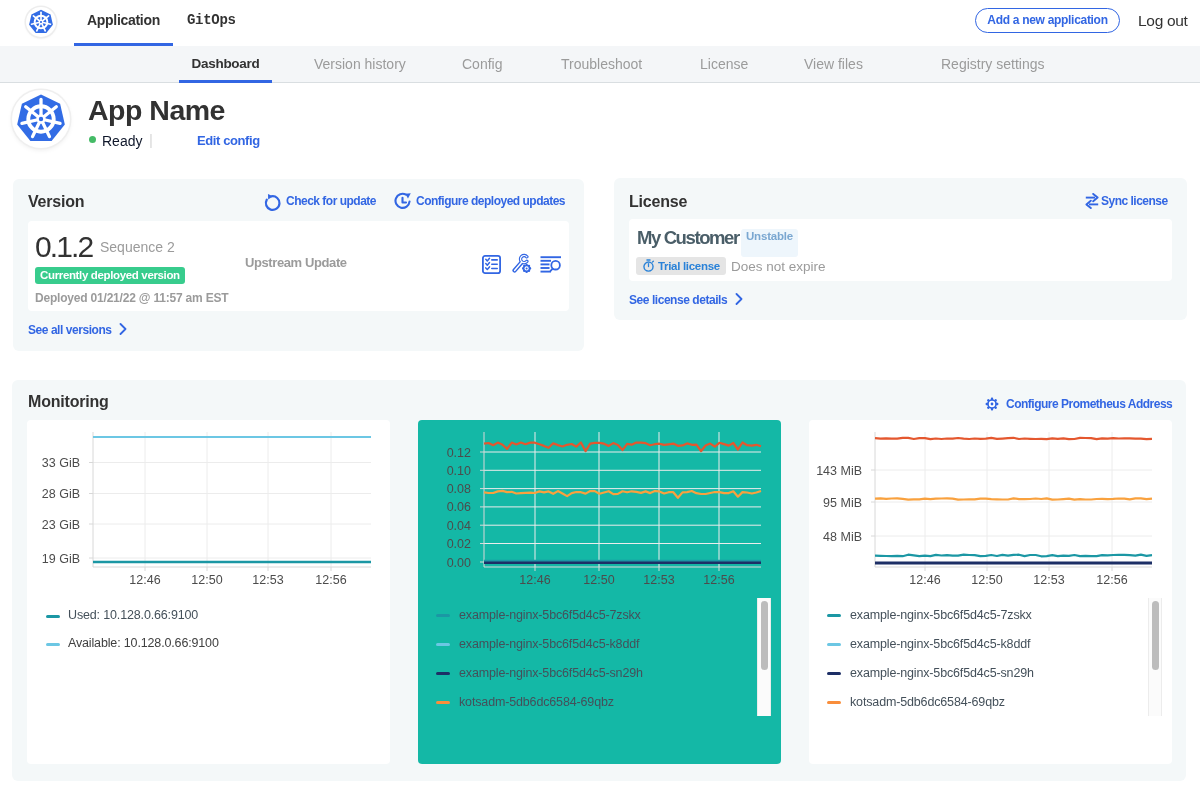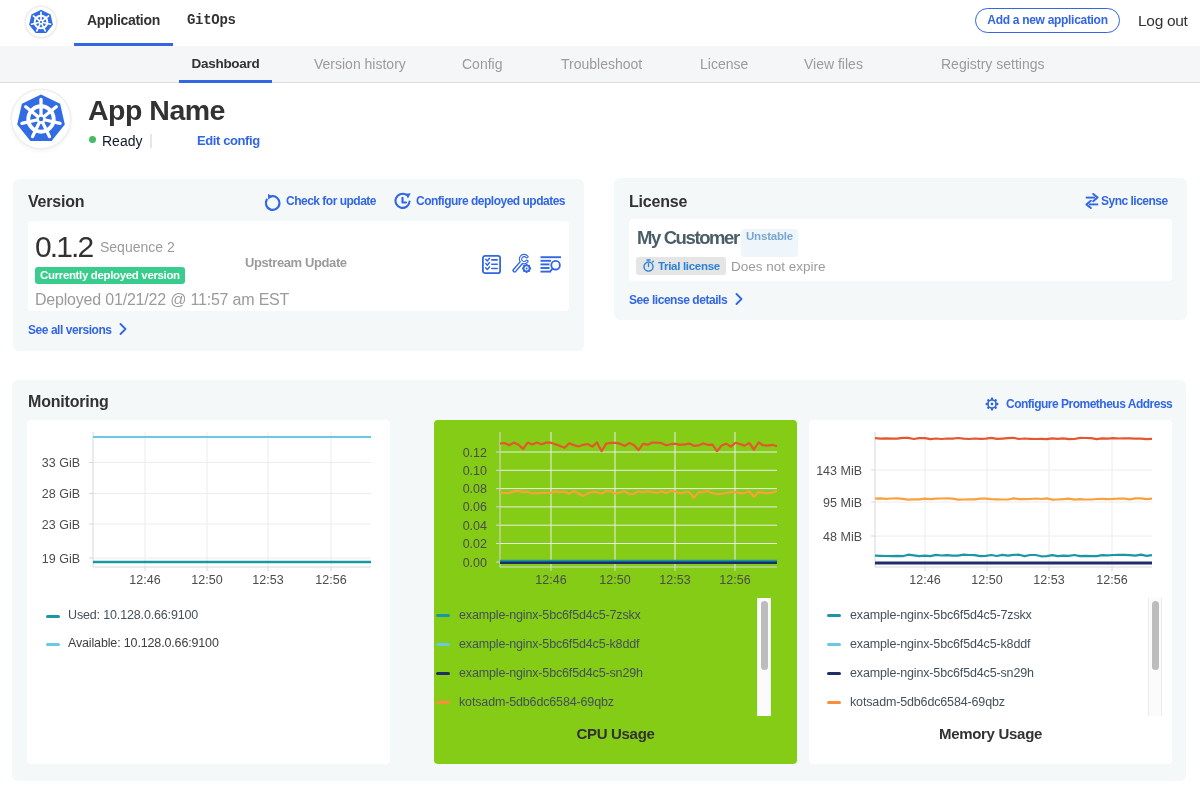--- a/index.html
+++ b/index.html
@@ -67,21 +67,21 @@
 <div class="abs" style="left:393px;top:192px;"><svg width="19" height="19" viewBox="0 0 17 17">
       <path d="M 11.6 2.4 A 6.3 6.3 0 1 0 14.8 8.5" fill="none" stroke="#3266e3" stroke-width="1.9" stroke-linecap="round"></path>
       <path d="M 15.9 1.2 L 11.0 1.5 L 13.4 5.8 Z" fill="#3266e3"></path>
       <path d="M 8.5 5.2 L 8.5 9.4 L 11.6 9.4" fill="none" stroke="#3266e3" stroke-width="1.9" stroke-linecap="round" stroke-linejoin="round"></path>
     </svg></div>
 <div class="abs link" style="left:416px;top:194px;">Configure deployed updates</div>
 <div class="abs" style="left:28px;top:221px;width:541px;height:90px;background:#fff;border-radius:4px;"></div>
 <div class="abs" style="left:35px;top:230px;font-size:30px;font-weight:normal;letter-spacing:-1.9px;color:#323232;">0.1.2</div>
 <div class="abs" style="left:100px;top:239px;font-size:14px;color:#9b9b9b;">Sequence 2</div>
 <div class="abs" style="left:35px;top:267px;height:17px;padding:0 5px;border-radius:3px;background:#38cc8d;font-size:11.5px;letter-spacing:-0.35px;font-weight:bold;color:#fff;line-height:17px;">Currently deployed version</div>
-<div class="abs" style="left:35px;top:291px;font-size:16px;letter-spacing:-0.2px;font-weight:normal;color:#9b9b9b;">Deployed 01/21/22 @ 11:57 am EST</div>
+<div class="abs" style="left:35px;top:291px;font-size:12px;letter-spacing:-0.2px;font-weight:bold;color:#9b9b9b;">Deployed 01/21/22 @ 11:57 am EST</div>
 <div class="abs" style="left:245px;top:255px;font-size:13px;letter-spacing:-0.4px;font-weight:bold;color:#9b9b9b;">Upstream Update</div>
 <div class="abs" style="left:482px;top:255px;"><svg width="19" height="19" viewBox="0 0 19 19">
       <rect x="0.9" y="0.9" width="17.2" height="17.2" rx="2.2" fill="none" stroke="#3266e3" stroke-width="1.8"></rect>
       <path d="M 3.8 4.3 l 1.5 1.6 l 2.2 -2.6" fill="none" stroke="#3266e3" stroke-width="1.5" stroke-linecap="round" stroke-linejoin="round"></path>
       <line x1="9.8" y1="4.8999999999999995" x2="15.2" y2="4.8999999999999995" stroke="#3266e3" stroke-width="1.6" stroke-linecap="round"></line>
       <path d="M 3.8 8.6 l 1.5 1.6 l 2.2 -2.6" fill="none" stroke="#3266e3" stroke-width="1.5" stroke-linecap="round" stroke-linejoin="round"></path>
       <line x1="9.8" y1="9.2" x2="15.2" y2="9.2" stroke="#3266e3" stroke-width="1.6" stroke-linecap="round"></line>
       <path d="M 3.8 12.9 l 1.5 1.6 l 2.2 -2.6" fill="none" stroke="#3266e3" stroke-width="1.5" stroke-linecap="round" stroke-linejoin="round"></path>
       <line x1="9.8" y1="13.5" x2="15.2" y2="13.5" stroke="#3266e3" stroke-width="1.6" stroke-linecap="round"></line>
     </svg></div>
@@ -181,21 +181,21 @@
       <line x1="180" y1="147" x2="180" y2="151" stroke="#d8d8d8" stroke-width="1"></line>
       <text x="180" y="164" text-anchor="middle" font-family="Liberation Sans, sans-serif" font-size="12.5" fill="#4c4c4c">12:50</text>
       <line x1="241" y1="147" x2="241" y2="151" stroke="#d8d8d8" stroke-width="1"></line>
       <text x="241" y="164" text-anchor="middle" font-family="Liberation Sans, sans-serif" font-size="12.5" fill="#4c4c4c">12:53</text>
       <line x1="304" y1="147" x2="304" y2="151" stroke="#d8d8d8" stroke-width="1"></line>
       <text x="304" y="164" text-anchor="middle" font-family="Liberation Sans, sans-serif" font-size="12.5" fill="#4c4c4c">12:56</text>
       <polyline points="66.0,17.0 344.0,17.0" fill="none" stroke="#6cc7e4" stroke-width="2" stroke-linejoin="round"></polyline>
       <polyline points="66.0,142.0 344.0,142.0" fill="none" stroke="#1b97a4" stroke-width="2.5" stroke-linejoin="round"></polyline>
     </svg>
   </div>
-<div class="abs" style="left:434px;top:420px;width:363px;height:344px;background:#84cc16;border-radius:4px;">
+<div class="abs" style="left:418px;top:420px;width:363px;height:344px;background:#14b8a6;border-radius:4px;">
     <svg width="363" height="344" viewBox="0 0 363 344" style="position:absolute;left:0;top:0">
       <line x1="66" y1="32" x2="343" y2="32" stroke="#ececec" stroke-width="1"></line>
       <line x1="66" y1="50.3" x2="343" y2="50.3" stroke="#ececec" stroke-width="1"></line>
       <line x1="66" y1="68.6" x2="343" y2="68.6" stroke="#ececec" stroke-width="1"></line>
       <line x1="66" y1="86.9" x2="343" y2="86.9" stroke="#ececec" stroke-width="1"></line>
       <line x1="66" y1="105.2" x2="343" y2="105.2" stroke="#ececec" stroke-width="1"></line>
       <line x1="66" y1="123.5" x2="343" y2="123.5" stroke="#ececec" stroke-width="1"></line>
       <line x1="66" y1="142" x2="343" y2="142" stroke="#ececec" stroke-width="1"></line>
       <line x1="117" y1="12" x2="117" y2="147" stroke="#ececec" stroke-width="1"></line>
       <line x1="181" y1="12" x2="181" y2="147" stroke="#ececec" stroke-width="1"></line>
@@ -223,21 +223,20 @@
       <text x="181" y="164" text-anchor="middle" font-family="Liberation Sans, sans-serif" font-size="12.5" fill="#4c4c4c">12:50</text>
       <line x1="241" y1="147" x2="241" y2="151" stroke="#d8d8d8" stroke-width="1"></line>
       <text x="241" y="164" text-anchor="middle" font-family="Liberation Sans, sans-serif" font-size="12.5" fill="#4c4c4c">12:53</text>
       <line x1="301" y1="147" x2="301" y2="151" stroke="#d8d8d8" stroke-width="1"></line>
       <text x="301" y="164" text-anchor="middle" font-family="Liberation Sans, sans-serif" font-size="12.5" fill="#4c4c4c">12:56</text>
       <polyline points="66.0,142.5 343.0,142.5" fill="none" stroke="#1d2f66" stroke-width="3" stroke-linejoin="round"></polyline>
       <polyline points="66.0,140.6 343.0,140.6" fill="none" stroke="#1b97a4" stroke-width="1.8" stroke-linejoin="round"></polyline>
       <polyline points="66.0,72.4 70.6,73.0 75.2,73.0 79.8,71.4 84.5,70.9 89.1,72.1 93.7,71.8 98.3,73.5 102.9,73.1 107.5,72.8 112.2,72.7 116.8,73.0 121.4,71.4 126.0,72.3 130.6,71.4 135.2,73.8 139.9,71.1 144.5,73.5 149.1,76.1 153.7,73.1 158.3,72.0 162.9,72.2 167.6,73.6 172.2,71.0 176.8,71.1 181.4,73.8 186.0,72.5 190.7,71.2 195.3,74.1 199.9,73.9 204.5,71.3 209.1,72.3 213.7,71.3 218.3,71.9 223.0,72.9 227.6,71.4 232.2,73.1 236.8,71.1 241.4,71.4 246.1,73.5 250.7,72.2 255.3,72.2 259.9,77.8 264.5,72.4 269.1,72.1 273.8,71.0 278.4,73.2 283.0,74.0 287.6,74.0 292.2,73.0 296.8,72.0 301.4,72.1 306.1,73.1 310.7,73.1 315.3,71.3 319.9,76.7 324.5,72.1 329.1,72.5 333.8,73.5 338.4,72.5 343.0,71.0" fill="none" stroke="#f9a13e" stroke-width="2.2" stroke-linejoin="round"></polyline>
       <polyline points="66.0,23.7 70.6,23.0 75.2,25.2 79.8,22.6 84.5,24.7 89.1,28.9 93.7,22.6 98.3,24.5 102.9,22.5 107.5,24.2 112.2,22.6 116.8,22.7 121.4,24.2 126.0,25.9 130.6,27.8 135.2,23.3 139.9,25.1 144.5,26.5 149.1,24.8 153.7,24.0 158.3,26.6 162.9,22.5 167.6,31.1 172.2,23.6 176.8,22.9 181.4,22.8 186.0,23.7 190.7,25.9 195.3,23.1 199.9,24.9 204.5,30.1 209.1,23.9 213.7,24.7 218.3,22.6 223.0,22.6 227.6,23.2 232.2,25.3 236.8,24.2 241.4,23.7 246.1,24.9 250.7,24.3 255.3,23.6 259.9,25.8 264.5,25.4 269.1,23.4 273.8,24.8 278.4,24.6 283.0,31.2 287.6,25.5 292.2,23.6 296.8,26.6 301.4,22.8 306.1,24.1 310.7,25.6 315.3,23.0 319.9,29.5 324.5,22.5 329.1,25.2 333.8,25.7 338.4,24.8 343.0,26.2" fill="none" stroke="#e4572e" stroke-width="2.2" stroke-linejoin="round"></polyline>
     </svg>
-<div class="abs" style="left:0;top:305px;width:363px;text-align:center;font-size:15px;letter-spacing:-0.3px;font-weight:bold;color:#323232;">CPU Usage</div>
   </div>
 <div class="abs" style="left:809px;top:420px;width:363px;height:344px;background:#fff;border-radius:4px;">
     <svg width="363" height="344" viewBox="0 0 363 344" style="position:absolute;left:0;top:0">
       <line x1="66" y1="50" x2="343" y2="50" stroke="#ececec" stroke-width="1"></line>
       <line x1="66" y1="82" x2="343" y2="82" stroke="#ececec" stroke-width="1"></line>
       <line x1="66" y1="116" x2="343" y2="116" stroke="#ececec" stroke-width="1"></line>
       <line x1="116" y1="12" x2="116" y2="147" stroke="#ececec" stroke-width="1"></line>
       <line x1="178" y1="12" x2="178" y2="147" stroke="#ececec" stroke-width="1"></line>
       <line x1="240" y1="12" x2="240" y2="147" stroke="#ececec" stroke-width="1"></line>
       <line x1="303" y1="12" x2="303" y2="147" stroke="#ececec" stroke-width="1"></line>
@@ -255,21 +254,20 @@
       <text x="178" y="164" text-anchor="middle" font-family="Liberation Sans, sans-serif" font-size="12.5" fill="#4c4c4c">12:50</text>
       <line x1="240" y1="147" x2="240" y2="151" stroke="#d8d8d8" stroke-width="1"></line>
       <text x="240" y="164" text-anchor="middle" font-family="Liberation Sans, sans-serif" font-size="12.5" fill="#4c4c4c">12:53</text>
       <line x1="303" y1="147" x2="303" y2="151" stroke="#d8d8d8" stroke-width="1"></line>
       <text x="303" y="164" text-anchor="middle" font-family="Liberation Sans, sans-serif" font-size="12.5" fill="#4c4c4c">12:56</text>
       <polyline points="66.0,143.0 343.0,143.0" fill="none" stroke="#1d2f66" stroke-width="3" stroke-linejoin="round"></polyline>
       <polyline points="66.0,135.7 71.5,135.9 77.1,136.0 82.6,136.2 88.2,135.9 93.7,136.2 99.2,134.7 104.8,135.4 110.3,136.2 115.9,135.7 121.4,136.1 126.9,134.9 132.5,135.5 138.0,135.1 143.6,135.6 149.1,135.6 154.6,134.7 160.2,135.0 165.7,135.1 171.3,136.2 176.8,135.9 182.3,135.0 187.9,136.0 193.4,134.9 199.0,135.7 204.5,134.9 210.0,134.7 215.6,136.1 221.1,135.0 226.7,135.0 232.2,136.3 237.7,136.1 243.3,135.2 248.8,136.2 254.4,135.6 259.9,135.8 265.4,135.0 271.0,136.2 276.5,135.8 282.1,136.2 287.6,136.1 293.1,135.2 298.7,135.3 304.2,135.0 309.8,134.9 315.3,134.8 320.8,135.2 326.4,135.7 331.9,134.7 337.5,135.8 343.0,135.2" fill="none" stroke="#1b97a4" stroke-width="2.2" stroke-linejoin="round"></polyline>
       <polyline points="66.0,78.6 71.5,78.4 77.1,78.9 82.6,78.5 88.2,78.4 93.7,78.9 99.2,79.6 104.8,79.4 110.3,79.4 115.9,78.6 121.4,79.1 126.9,78.7 132.5,78.5 138.0,78.4 143.6,78.6 149.1,79.6 154.6,79.5 160.2,79.4 165.7,79.4 171.3,78.6 176.8,78.7 182.3,79.2 187.9,79.3 193.4,79.5 199.0,79.5 204.5,78.4 210.0,79.1 215.6,79.2 221.1,79.0 226.7,78.5 232.2,79.0 237.7,78.4 243.3,79.6 248.8,79.5 254.4,79.1 259.9,78.7 265.4,79.6 271.0,79.1 276.5,79.5 282.1,79.5 287.6,79.0 293.1,78.9 298.7,79.1 304.2,78.9 309.8,78.5 315.3,78.7 320.8,79.4 326.4,78.4 331.9,78.4 337.5,79.2 343.0,78.7" fill="none" stroke="#f9a13e" stroke-width="2.2" stroke-linejoin="round"></polyline>
       <polyline points="66.0,18.1 71.5,18.6 77.1,18.3 82.6,18.6 88.2,18.7 93.7,17.9 99.2,17.8 104.8,19.0 110.3,18.2 115.9,18.1 121.4,19.2 126.9,18.5 132.5,19.0 138.0,18.5 143.6,18.7 149.1,18.0 154.6,18.7 160.2,19.0 165.7,18.5 171.3,18.8 176.8,18.7 182.3,17.9 187.9,18.9 193.4,18.6 199.0,18.2 204.5,17.8 210.0,19.0 215.6,18.5 221.1,18.8 226.7,19.0 232.2,18.8 237.7,19.1 243.3,18.4 248.8,18.9 254.4,18.4 259.9,19.1 265.4,19.0 271.0,17.9 276.5,18.0 282.1,18.1 287.6,19.2 293.1,18.4 298.7,18.7 304.2,18.2 309.8,18.5 315.3,18.3 320.8,18.3 326.4,18.6 331.9,18.6 337.5,19.1 343.0,18.8" fill="none" stroke="#e4572e" stroke-width="2.2" stroke-linejoin="round"></polyline>
     </svg>
-<div class="abs" style="left:0;top:305px;width:363px;text-align:center;font-size:15px;letter-spacing:-0.3px;font-weight:bold;color:#323232;">Memory Usage</div>
   </div>
 
 <div style="position:absolute;left:46px;top:614.5px;width:14px;height:3px;border-radius:2px;background:#1b97a4"></div>
 <div style="position:absolute;left:68px;top:608px;font-size:12.5px;letter-spacing:-0.15px;color:#44505a">Used: 10.128.0.66:9100</div>
 <div style="position:absolute;left:46px;top:642.5px;width:14px;height:3px;border-radius:2px;background:#6cc7e4"></div>
 <div style="position:absolute;left:68px;top:636px;font-size:12.5px;letter-spacing:-0.15px;color:#404040">Available: 10.128.0.66:9100</div>
 <div style="position:absolute;left:436px;top:614.0px;width:14px;height:3px;border-radius:2px;background:#1b97a4"></div>
 <div style="position:absolute;left:459px;top:607.5px;font-size:12.5px;letter-spacing:-0.15px;color:#44505a">example-nginx-5bc6f5d4c5-7zskx</div>
 <div style="position:absolute;left:436px;top:643.0px;width:14px;height:3px;border-radius:2px;background:#6cc7e4"></div>
 <div style="position:absolute;left:459px;top:636.5px;font-size:12.5px;letter-spacing:-0.15px;color:#44505a">example-nginx-5bc6f5d4c5-k8ddf</div>

